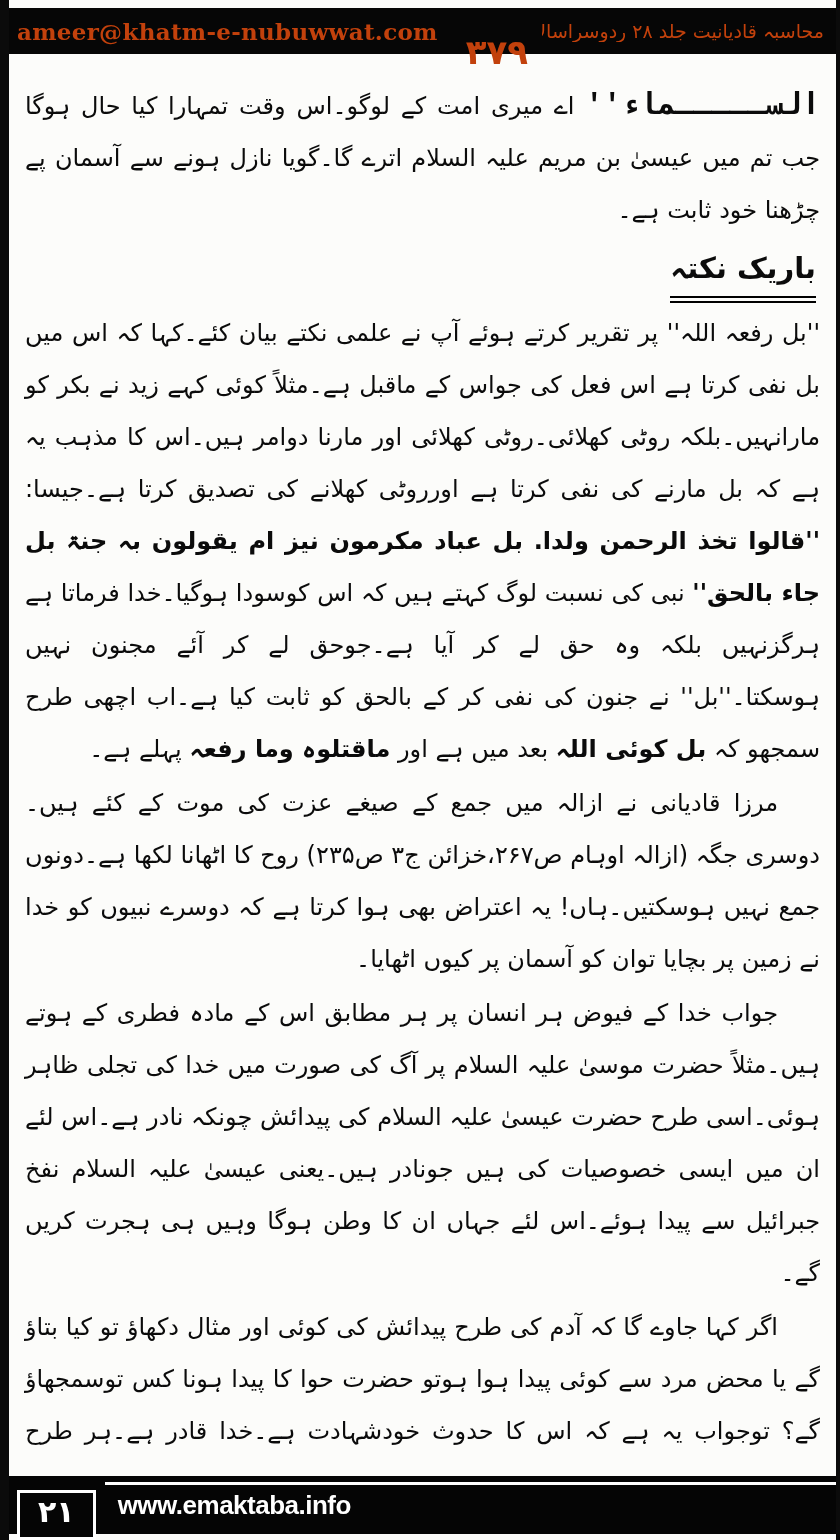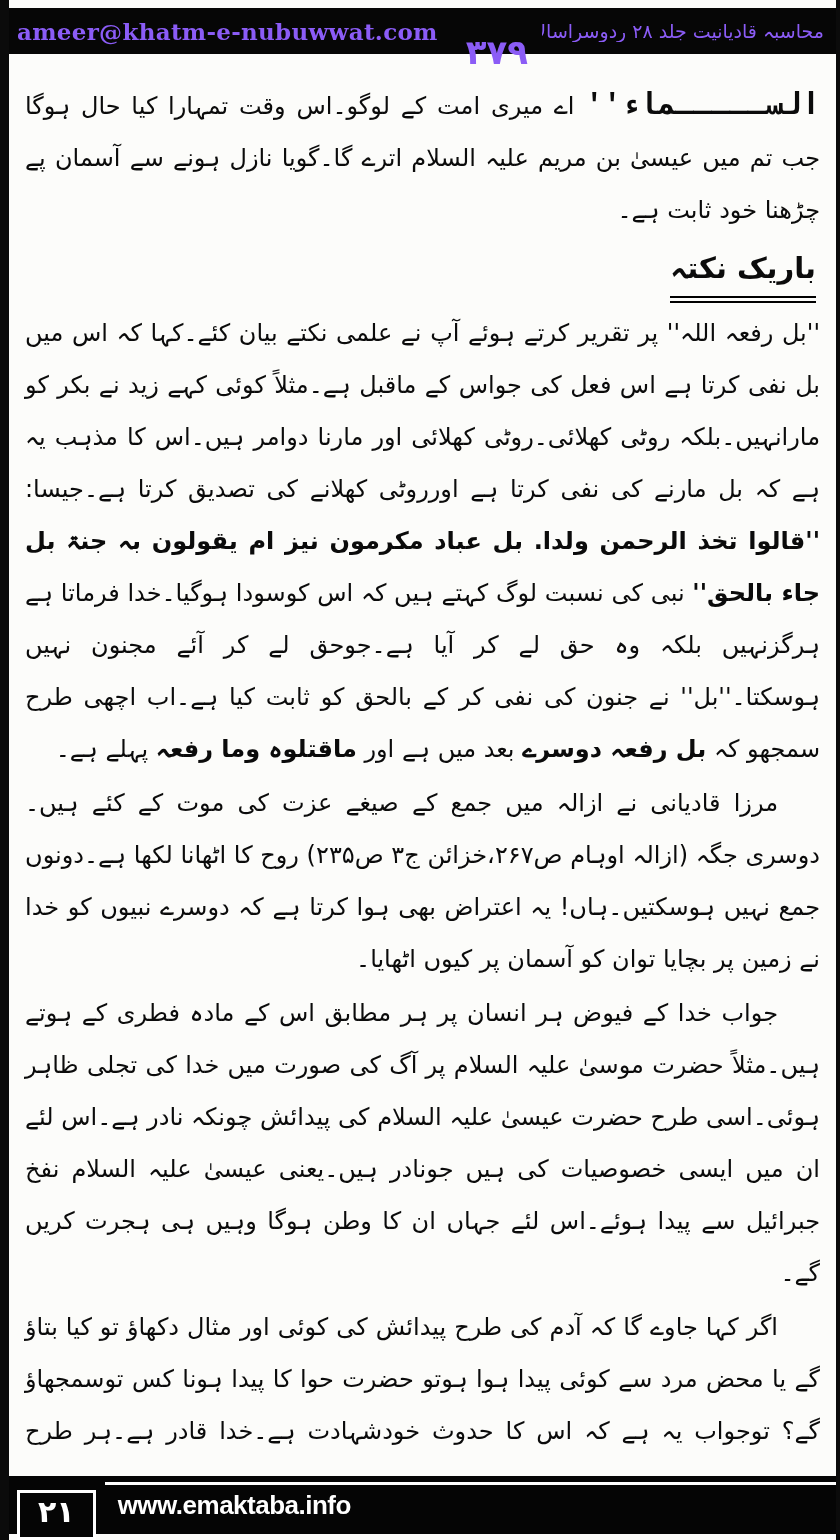--- a/index.html
+++ b/index.html
@@ -16,21 +16,21 @@
     overflow: hidden;
     font-family: "DejaVu Sans", sans-serif;
     color: #0b0b0b;
   }
 
   
   .header-bar {
     margin-top: 8px;
     height: 46px;
     background: #060606;
-    color: #8b5cf6;
+    color: #c2410c;
     display: flex;
     align-items: center;
     gap: 14px;
     padding: 0 12px 0 8px;
   }
   .header-email {
     font-family: "DejaVu Serif", serif;
     font-weight: 700;
     font-size: 23px;
     letter-spacing: 0.3px;
@@ -146,21 +146,21 @@
     </p>
 
     <h2 class="section-heading">
       <span class="heading-underline">باریک نکتہ</span>
     </h2>
 
     <p class="para">
       <span>''بل رفعہ اللہ'' پر تقریر کرتے ہوئے آپ نے علمی نکتے بیان کئے۔کہا کہ اس میں بل نفی کرتا ہے اس فعل کی جواس کے ماقبل ہے۔مثلاً کوئی کہے زید نے بکر کو مارانہیں۔بلکہ روٹی کھلائی۔روٹی کھلائی اور مارنا دوامر ہیں۔اس کا مذہب یہ ہے کہ بل مارنے کی نفی کرتا ہے اورروٹی کھلانے کی تصدیق کرتا ہے۔جیسا:</span>
       <span class="bold">''قالوا تخذ الرحمن ولدا. بل عباد مکرمون نیز ام یقولون بہ جنۃ بل جاء بالحق''</span>
       <span>نبی کی نسبت لوگ کہتے ہیں کہ اس کوسودا ہوگیا۔خدا فرماتا ہے ہرگزنہیں بلکہ وہ حق لے کر آیا ہے۔جوحق لے کر آئے مجنون نہیں ہوسکتا۔''بل'' نے جنون کی نفی کر کے بالحق کو ثابت کیا ہے۔اب اچھی طرح سمجھو کہ</span>
-      <span class="bold">بل رفعہ دوسرے</span>
+      <span class="bold">بل کوئی اللہ</span>
       <span>بعد میں ہے اور</span>
       <span class="bold">ماقتلوہ وما رفعہ</span>
       <span>پہلے ہے۔</span>
     </p>
 
     <p class="para indent">مرزا قادیانی نے ازالہ میں جمع کے صیغے عزت کی موت کے کئے ہیں۔دوسری جگہ (ازالہ اوہام ص۲۶۷،خزائن ج۳ ص۲۳۵) روح کا اٹھانا لکھا ہے۔دونوں جمع نہیں ہوسکتیں۔ہاں! یہ اعتراض بھی ہوا کرتا ہے کہ دوسرے نبیوں کو خدا نے زمین پر بچایا توان کو آسمان پر کیوں اٹھایا۔</p>
 
     <p class="para indent">جواب خدا کے فیوض ہر انسان پر ہر مطابق اس کے مادہ فطری کے ہوتے ہیں۔مثلاً حضرت موسیٰ علیہ السلام پر آگ کی صورت میں خدا کی تجلی ظاہر ہوئی۔اسی طرح حضرت عیسیٰ علیہ السلام کی پیدائش چونکہ نادر ہے۔اس لئے ان میں ایسی خصوصیات کی ہیں جونادر ہیں۔یعنی عیسیٰ علیہ السلام نفخ جبرائیل سے پیدا ہوئے۔اس لئے جہاں ان کا وطن ہوگا وہیں ہی ہجرت کریں گے۔</p>
 
     <p class="para indent">اگر کہا جاوے گا کہ آدم کی طرح پیدائش کی کوئی اور مثال دکھاؤ تو کیا بتاؤ گے یا محض مرد سے کوئی پیدا ہوا ہوتو حضرت حوا کا پیدا ہونا کس توسمجھاؤ گے؟ توجواب یہ ہے کہ اس کا حدوث خودشہادت ہے۔خدا قادر ہے۔ہر طرح کرنے پر مگروہ سب کچھ اپنے اختیار سے کرتا ہے۔کیونکہ فرمایا کہ اگر میں چاہوں توتمہاری جگہ فرشتے پیدا کر دوں۔جیسا کہ مریم کے بطن سے ایک بن باپ پیدا کیا۔اس کے بعد اس اعتراض کا کہ عیسیٰ آسمان پر کھاتا پیتا کہاں سے ہے۔جواب دیتے ہوئے کہا کہ معلوم سے مجہول کی طرف جایا جاتا ہے۔جس نے آسمان پر اٹھایا ان باتوں کا انتظام اس پر شاق نہیں۔</p>

